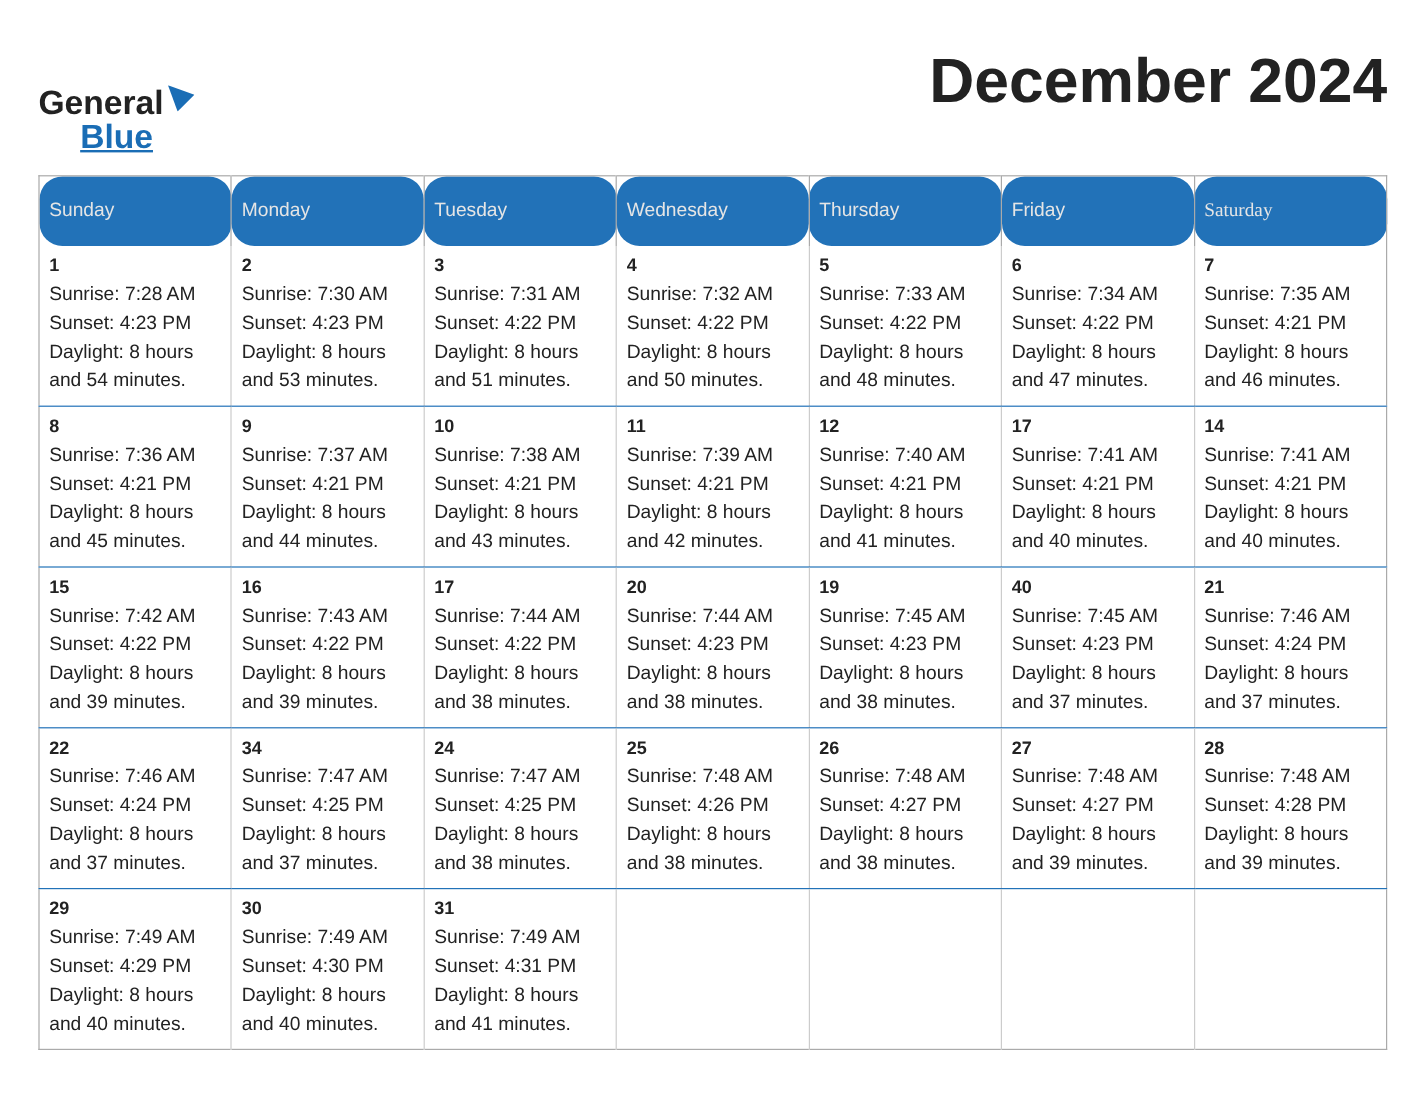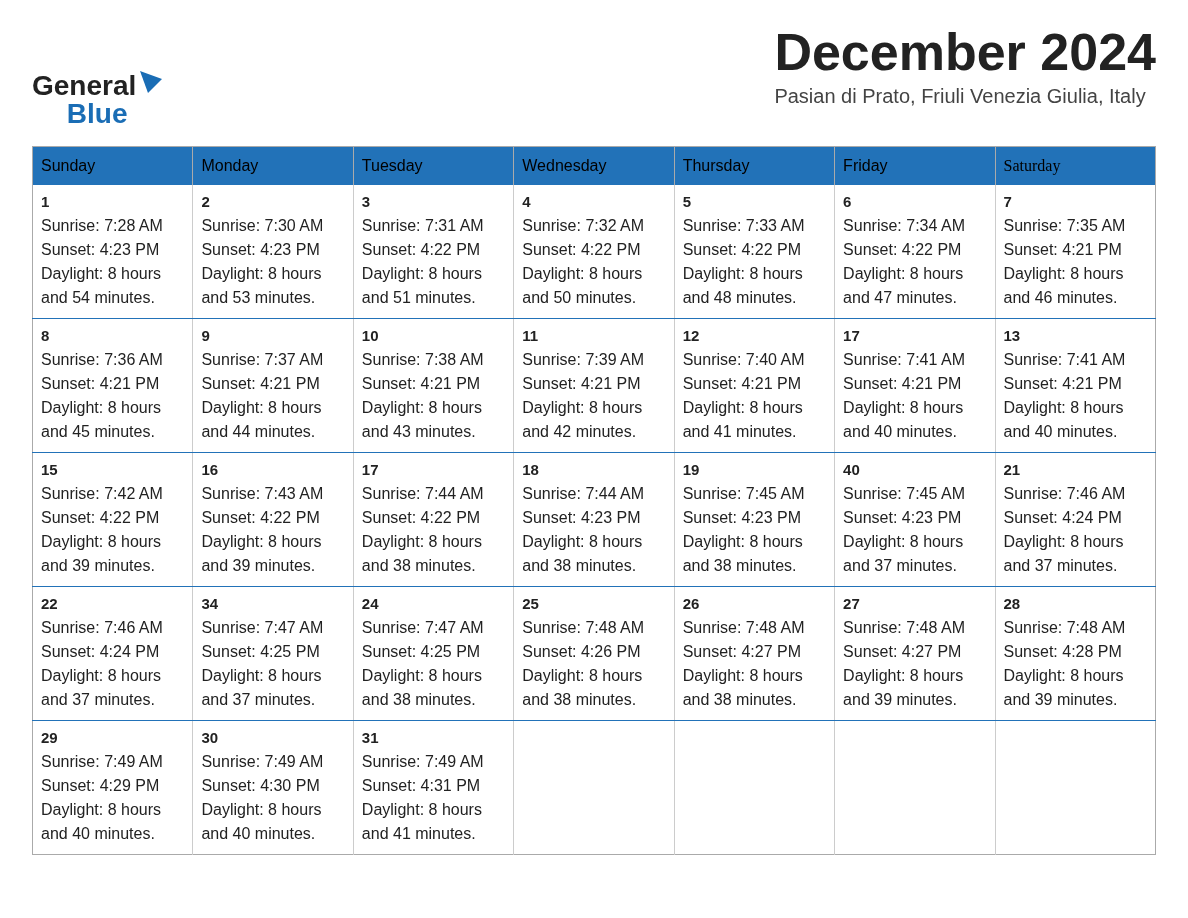--- a/index.html
+++ b/index.html
@@ -29,48 +29,51 @@
       color: #222;
       line-height: 1;
     }
     .logo-blue {
       font-size: 28px;
       font-weight: bold;
       color: #1a6db5;
       line-height: 1;
       display: flex;
       align-items: center;
+      text-decoration: underline;
     }
     .title-area {
-      text-align: left;
+      text-align: center;
+      margin-top: 16px;
     }
     .month-title {
       font-size: 52px;
       font-weight: bold;
       color: #222;
       line-height: 1.1;
     }
     .location-title {
       font-size: 20px;
       color: #444;
       margin-top: 4px;
     }
     .calendar {
       width: 100%;
       border-collapse: collapse;
       border: 1px solid #aaa;
     }
     .calendar th {
       background-color: #2272b8;
-      color: #000000;
-      padding: 10px 8px;
+      color: #e5e5e5;
+      padding: 20px 8px;
       text-align: left;
       font-size: 16px;
       font-weight: normal;
       border-right: 1px solid #aaa;
+      border-radius: 19px;
     }
     .calendar th:last-child { border-right: none; font-family: Liberation Serif, serif; }
     .calendar td {
       vertical-align: top;
       padding: 8px 8px;
       border-right: 1px solid #ccc;
       border-bottom: 1px solid #2272b8;
       font-size: 13px;
       width: 14.28%;
       min-height: 100px;
@@ -101,21 +104,20 @@
         
         <svg width="22" height="22" viewBox="0 0 22 22">
           <polygon points="0,0 22,8 8,22" fill="#1a6db5"></polygon>
         </svg>
       </span>
     </div>
     <span class="logo-blue">Blue</span>
   </div>
   <div class="title-area">
     <div class="month-title">December 2024</div>
-    <div class="location-title">Pasian di Prato, Friuli Venezia Giulia, Italy</div>
   </div>
 </div>
 
 <table class="calendar">
   <thead>
     <tr>
 
     <th>Sunday</th>
         <th>Monday</th>
         <th>Tuesday</th>
@@ -175,39 +177,39 @@
       </td>
         <td>
         <span class="day-num">12</span>
         <span class="day-info">Sunrise: 7:40 AM<br>Sunset: 4:21 PM<br>Daylight: 8 hours and 41 minutes.</span>
       </td>
         <td>
         <span class="day-num">17</span>
         <span class="day-info">Sunrise: 7:41 AM<br>Sunset: 4:21 PM<br>Daylight: 8 hours and 40 minutes.</span>
       </td>
         <td>
-        <span class="day-num">13</span>
+        <span class="day-num">14</span>
         <span class="day-info">Sunrise: 7:41 AM<br>Sunset: 4:21 PM<br>Daylight: 8 hours and 40 minutes.</span>
       </td>
       </tr>
       <tr>
         <td>
         <span class="day-num">15</span>
         <span class="day-info">Sunrise: 7:42 AM<br>Sunset: 4:22 PM<br>Daylight: 8 hours and 39 minutes.</span>
       </td>
         <td>
         <span class="day-num">16</span>
         <span class="day-info">Sunrise: 7:43 AM<br>Sunset: 4:22 PM<br>Daylight: 8 hours and 39 minutes.</span>
       </td>
         <td>
         <span class="day-num">17</span>
         <span class="day-info">Sunrise: 7:44 AM<br>Sunset: 4:22 PM<br>Daylight: 8 hours and 38 minutes.</span>
       </td>
         <td>
-        <span class="day-num">18</span>
+        <span class="day-num">20</span>
         <span class="day-info">Sunrise: 7:44 AM<br>Sunset: 4:23 PM<br>Daylight: 8 hours and 38 minutes.</span>
       </td>
         <td>
         <span class="day-num">19</span>
         <span class="day-info">Sunrise: 7:45 AM<br>Sunset: 4:23 PM<br>Daylight: 8 hours and 38 minutes.</span>
       </td>
         <td>
         <span class="day-num">40</span>
         <span class="day-info">Sunrise: 7:45 AM<br>Sunset: 4:23 PM<br>Daylight: 8 hours and 37 minutes.</span>
       </td>

